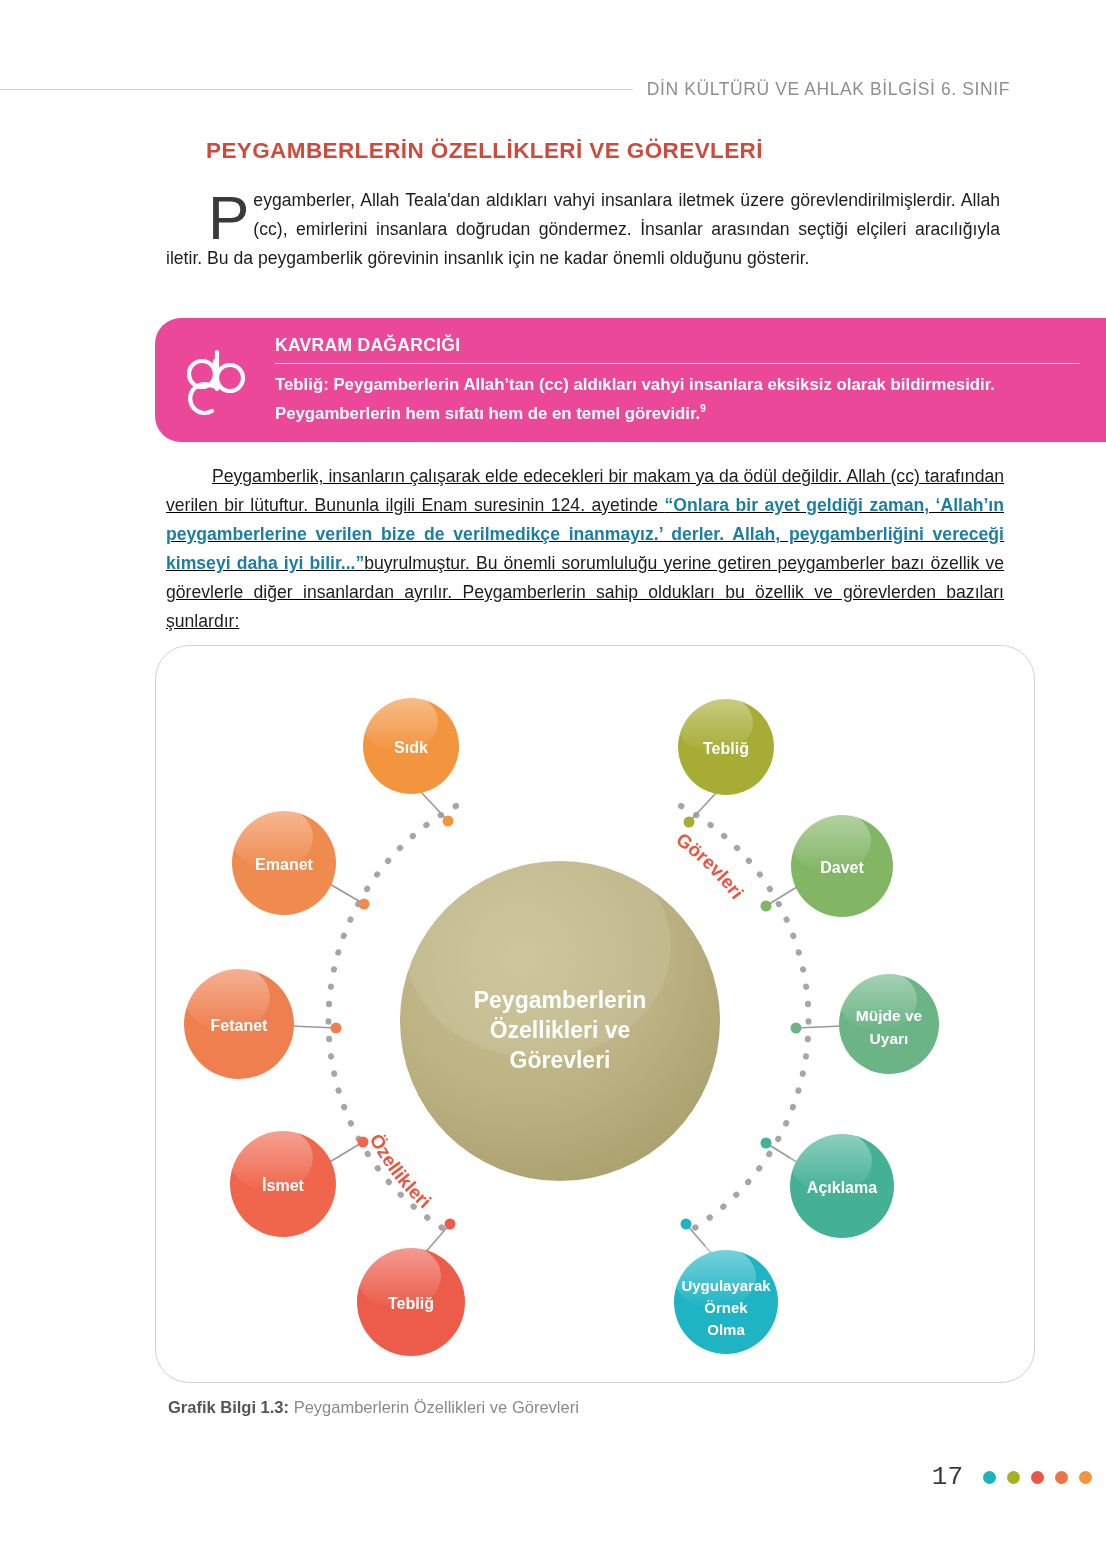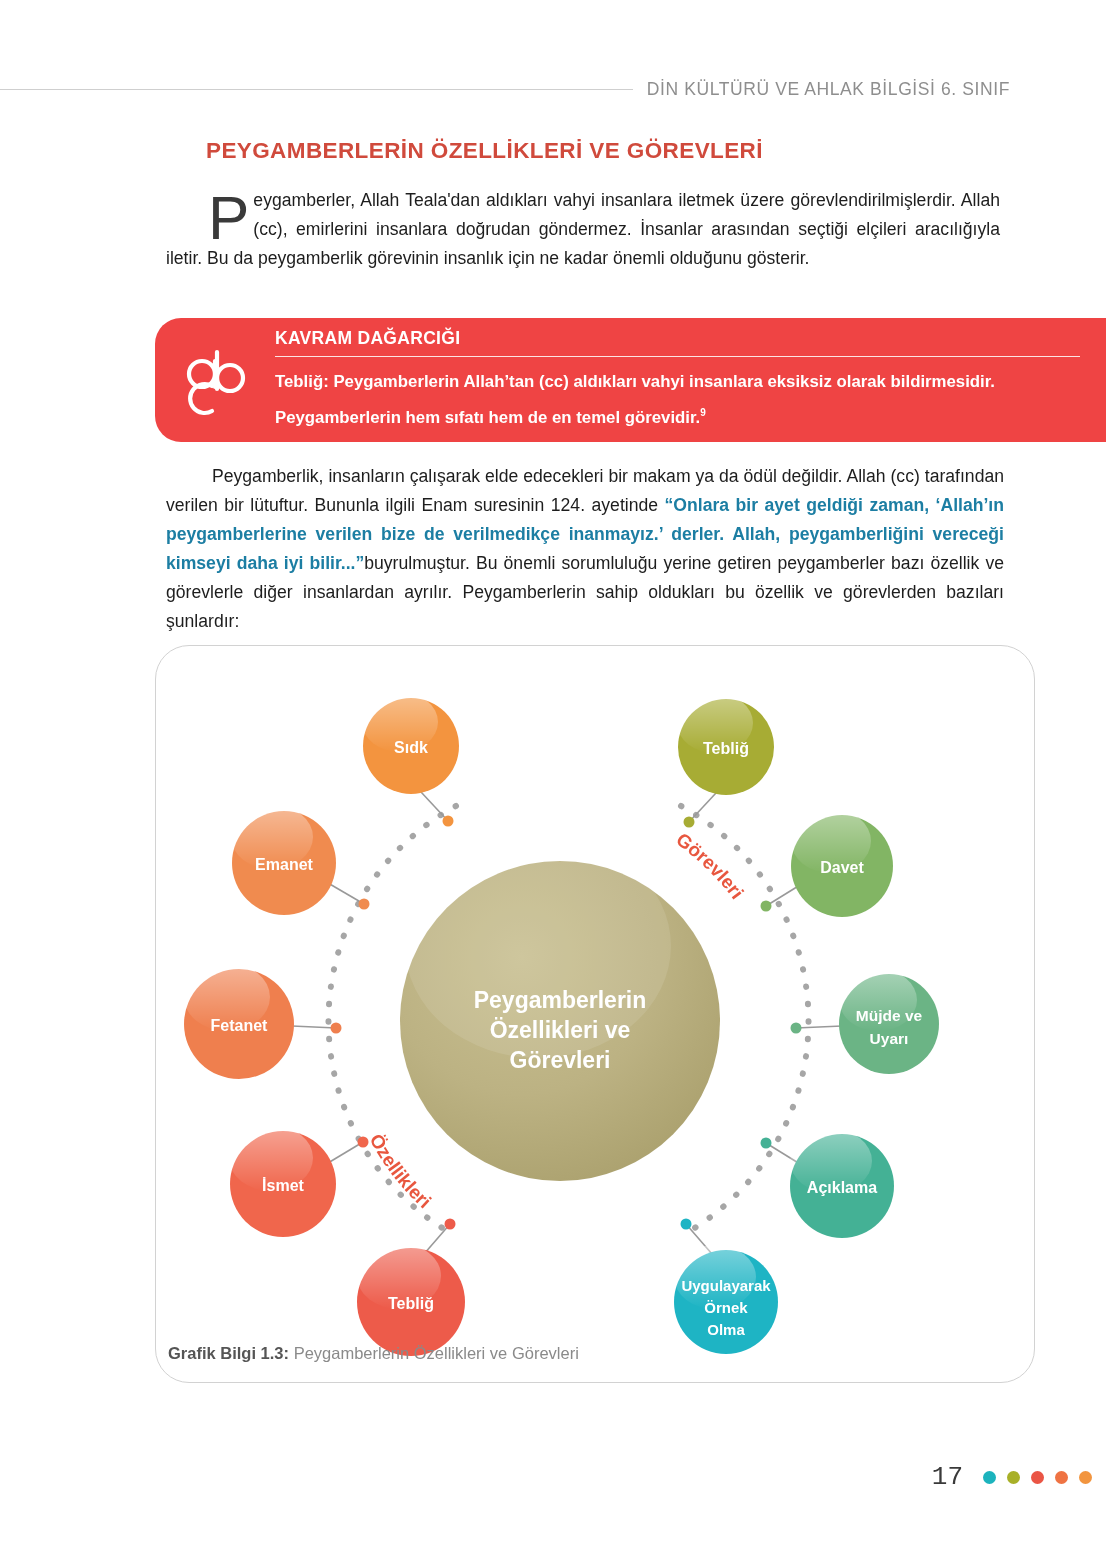--- a/index.html
+++ b/index.html
@@ -76,21 +76,21 @@
     margin-top: 2px;
   }
 
   
   .kavram-box {
     position: absolute;
     left: 155px;
     top: 318px;
     width: 951px;
     height: 124px;
-    background: #ef4444;
+    background: #ec4899;
     border-radius: 26px 0 0 26px;
     display: flex;
     align-items: center;
     padding: 0 26px 0 18px;
   }
   .abc-logo {
     width: 92px;
     height: 92px;
     flex: 0 0 92px;
     position: relative;
@@ -107,26 +107,26 @@
   .kavram-divider {
     height: 1px;
     background: #ffffff;
     opacity: 0.85;
     margin-bottom: 9px;
     width: 100%;
   }
   .kavram-body {
     color: #ffffff;
     font-size: 16.8px;
-    line-height: 31px;
+    line-height: 24px;
     font-weight: bold;
   }
   .kavram-body sup { font-size: 10px; vertical-align: super; }
 
-  .par2 { position: absolute; left: 166px; top: 462px; width: 838px; }
+  .par2 { position: absolute; left: 166px; top: 462px; width: 838px; text-decoration: underline; }
   .quote-blue { color: #1c7ea3; font-weight: bold; }
 
   
   .diagram-frame {
     position: absolute;
     left: 155px;
     top: 645px;
     width: 880px;
     height: 738px;
     border: 1.4px solid #d2d2d2;
@@ -153,21 +153,21 @@
     font-family: "Liberation Sans", sans-serif;
     font-weight: bold;
     fill: #e8573f;
     font-size: 19px;
   }
 
   
   .caption {
     position: absolute;
     left: 168px;
-    top: 1344px;
+    top: 1398px;
     font-size: 16.5px;
     color: #8a8a8a;
   }
   .caption b { color: #555555; font-weight: bold; }
 
   
   .footer {
     position: absolute;
     right: 14px;
     top: 1462px;

